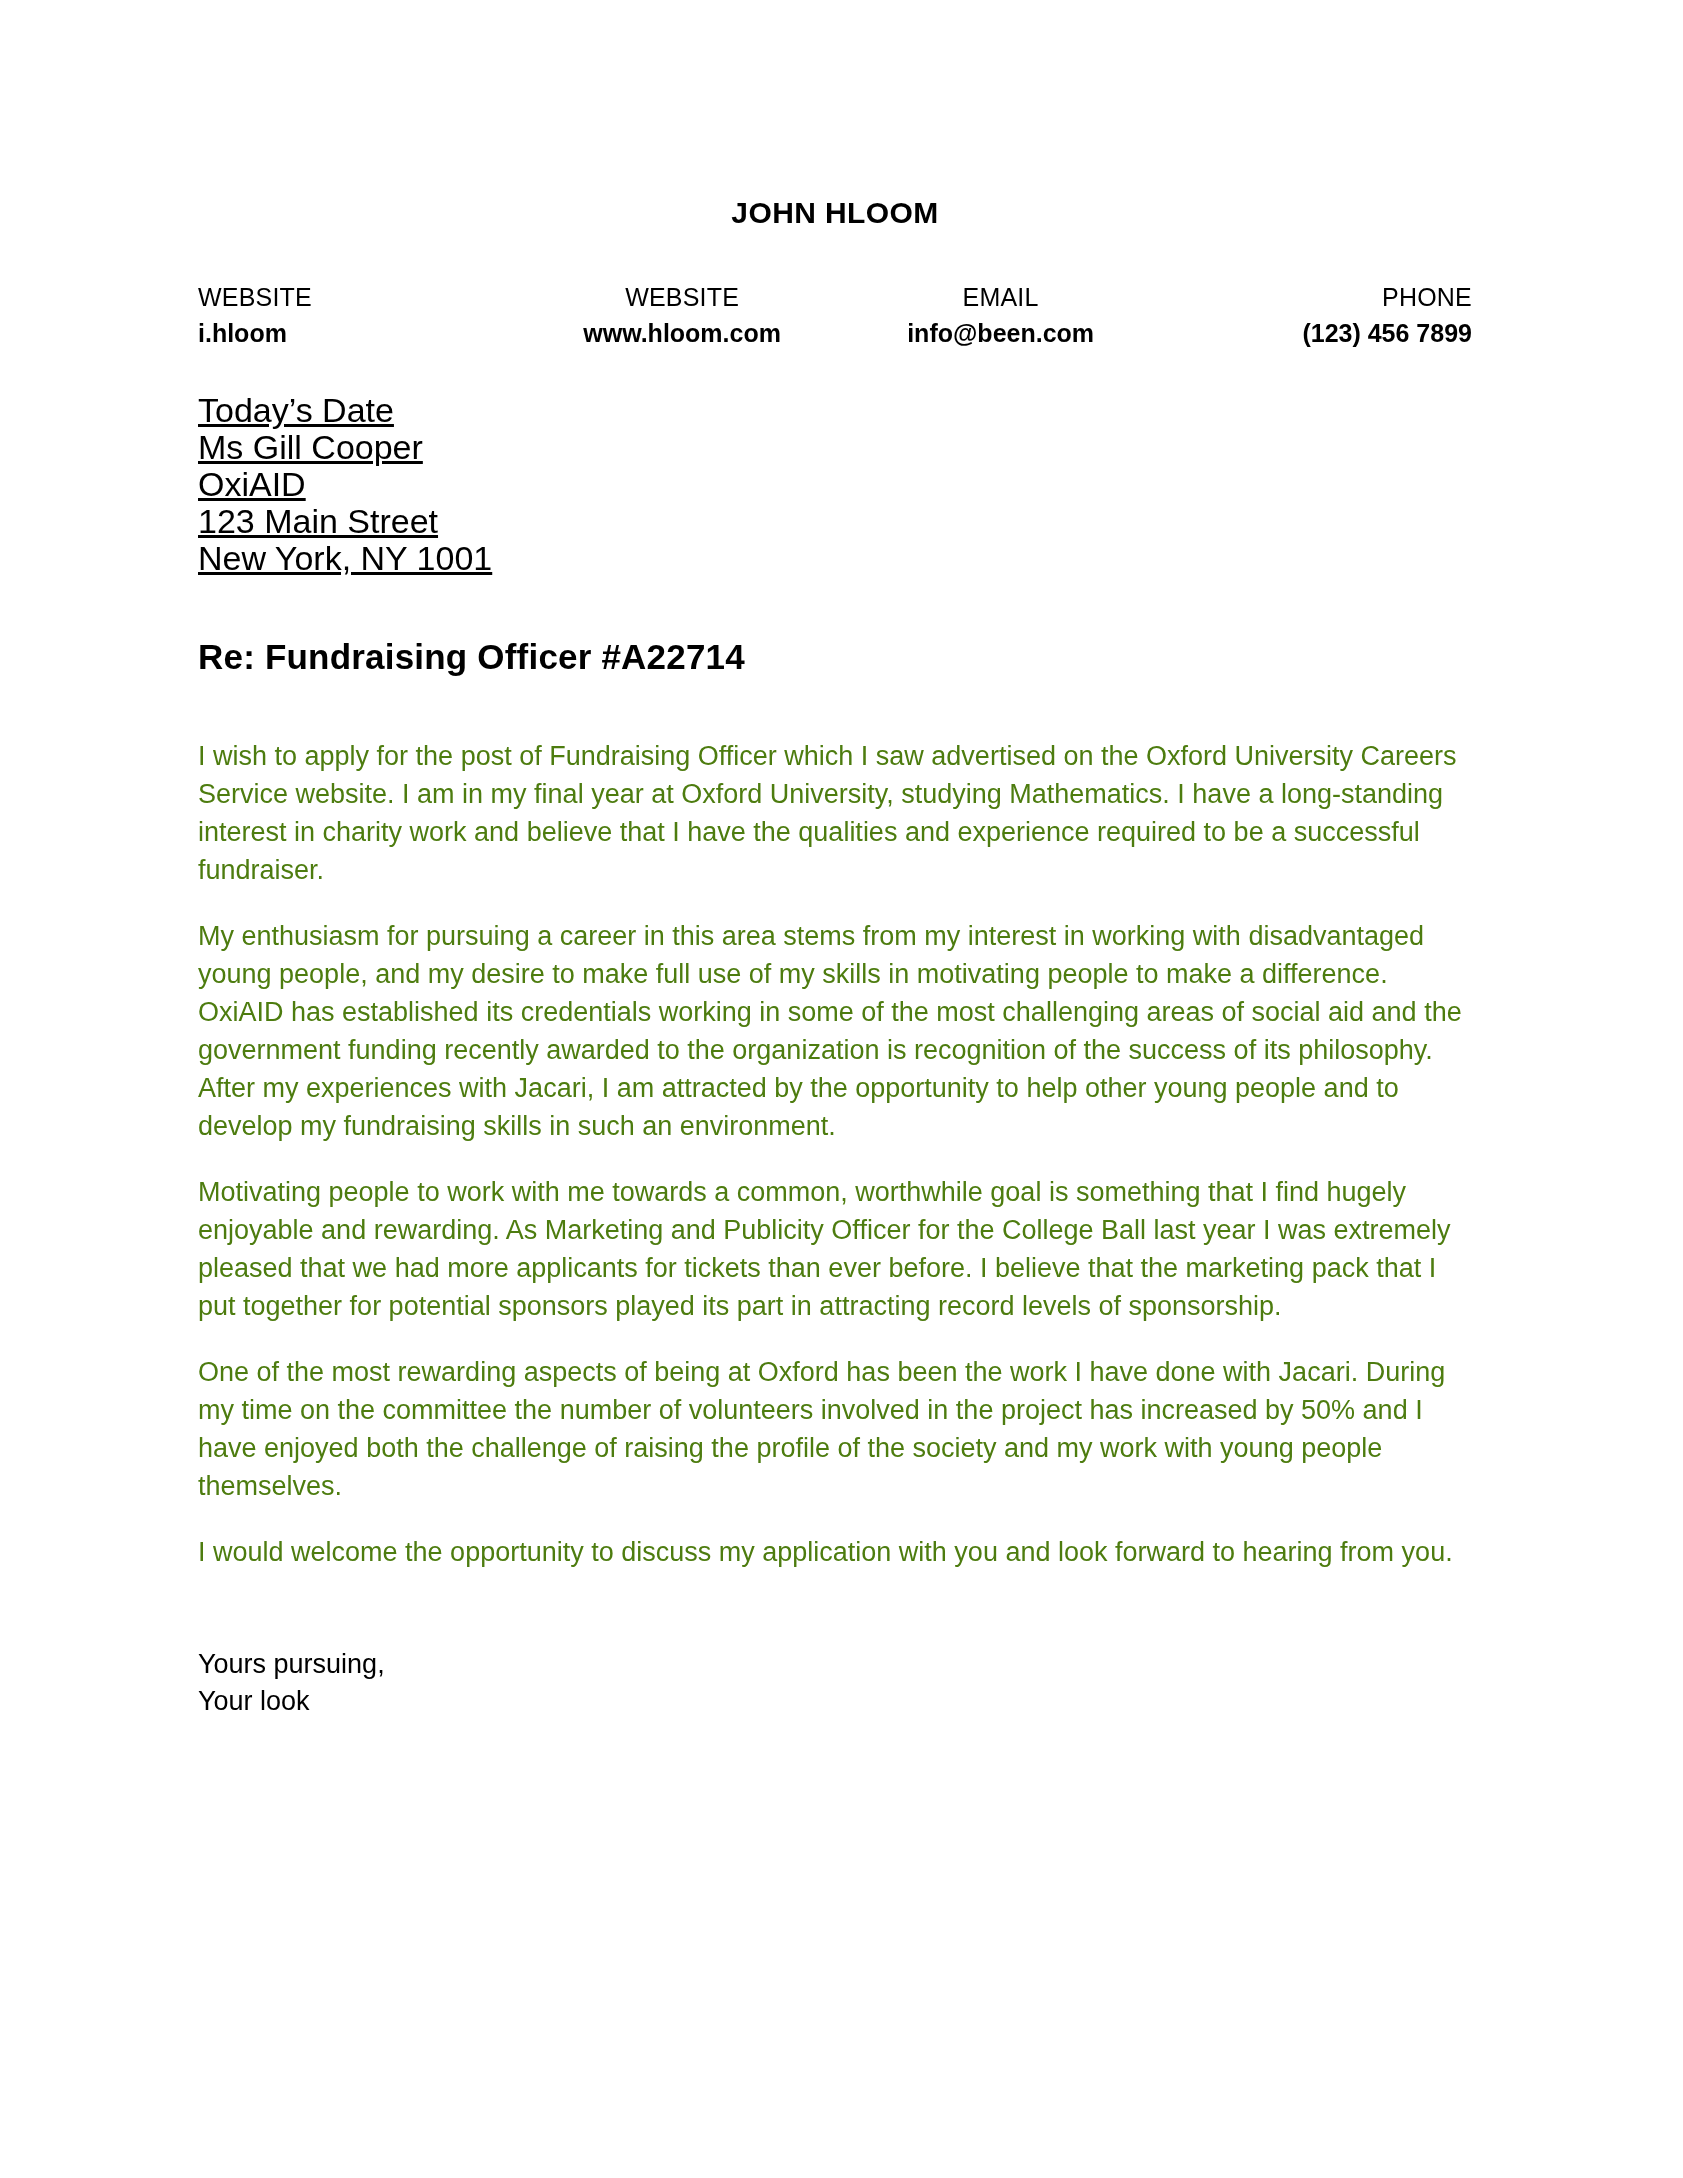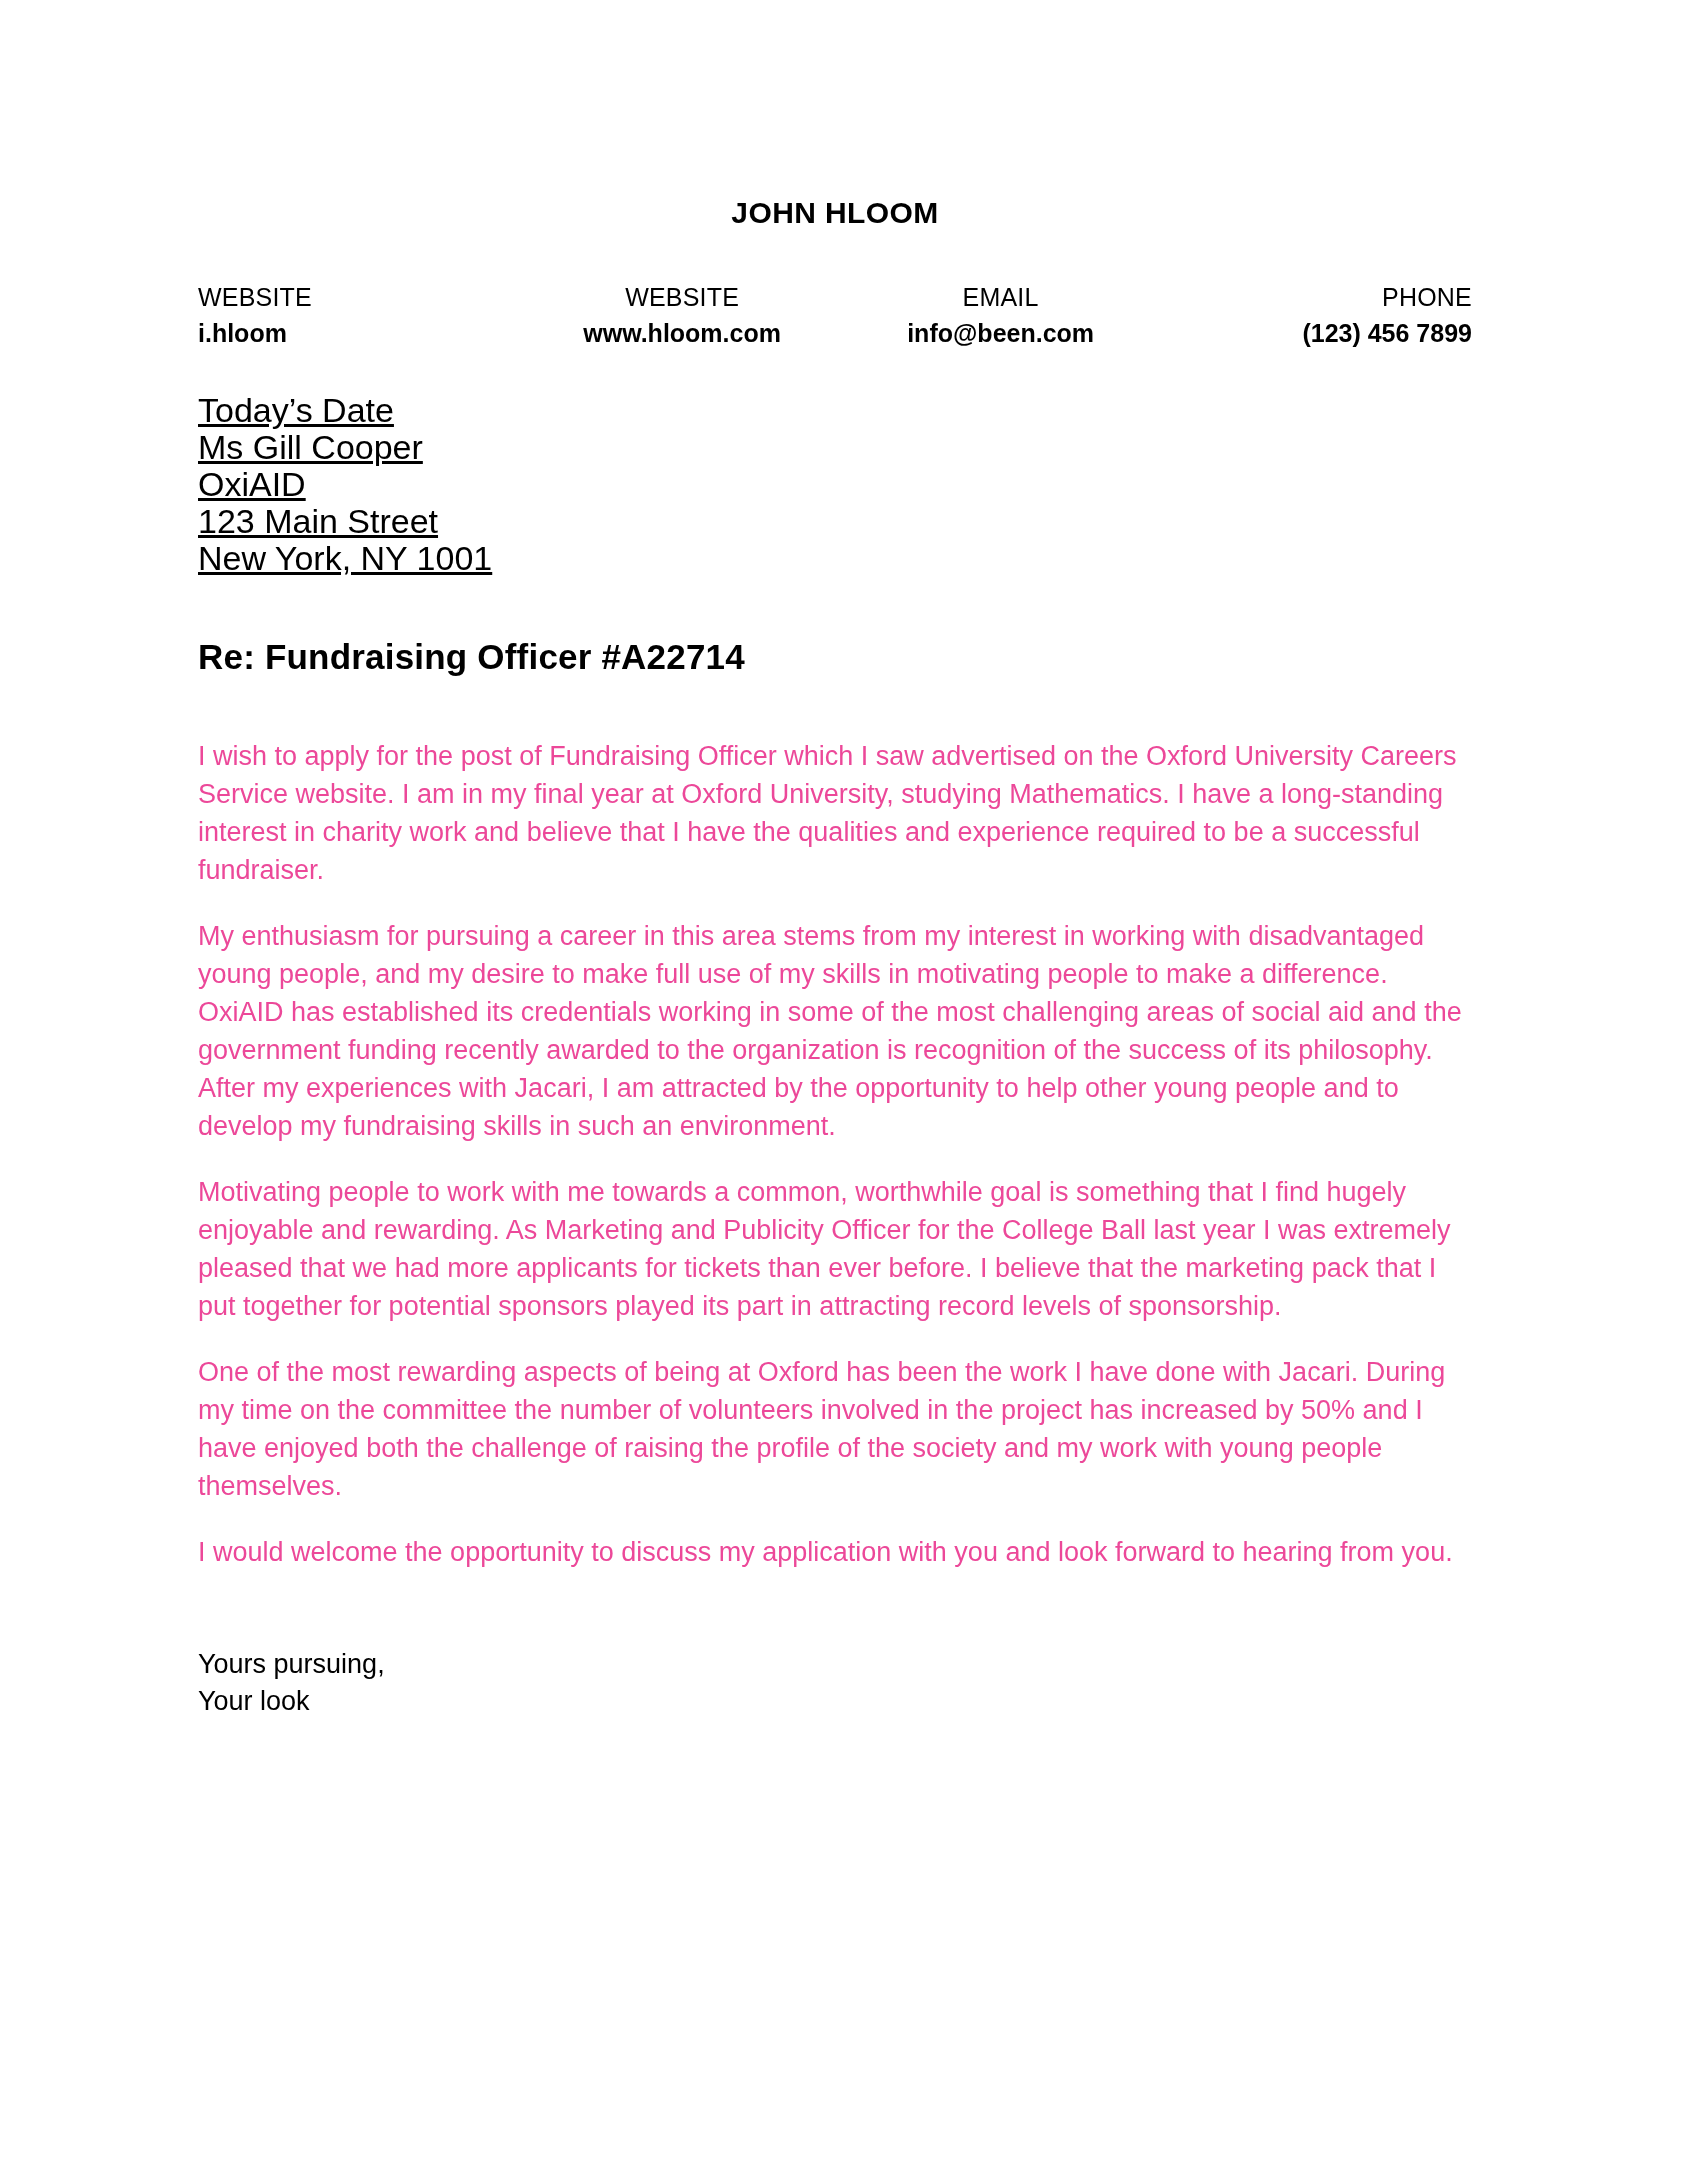--- a/index.html
+++ b/index.html
@@ -95,21 +95,21 @@
 
   
   .body-block {
     margin-top: 62px;
   }
   .body-paragraph {
     font-size: 27px;
     line-height: 38px;
     margin: 0 0 28px 0;
     text-align: left;
-    color: #ec4899;
+    color: #4d7c0f;
   }
   .body-paragraph:last-child { margin-bottom: 0; }
 
   
   .closing-block {
     margin-top: 75px;
     font-size: 27px;
     line-height: 37px;
   }
   .closing-line {

